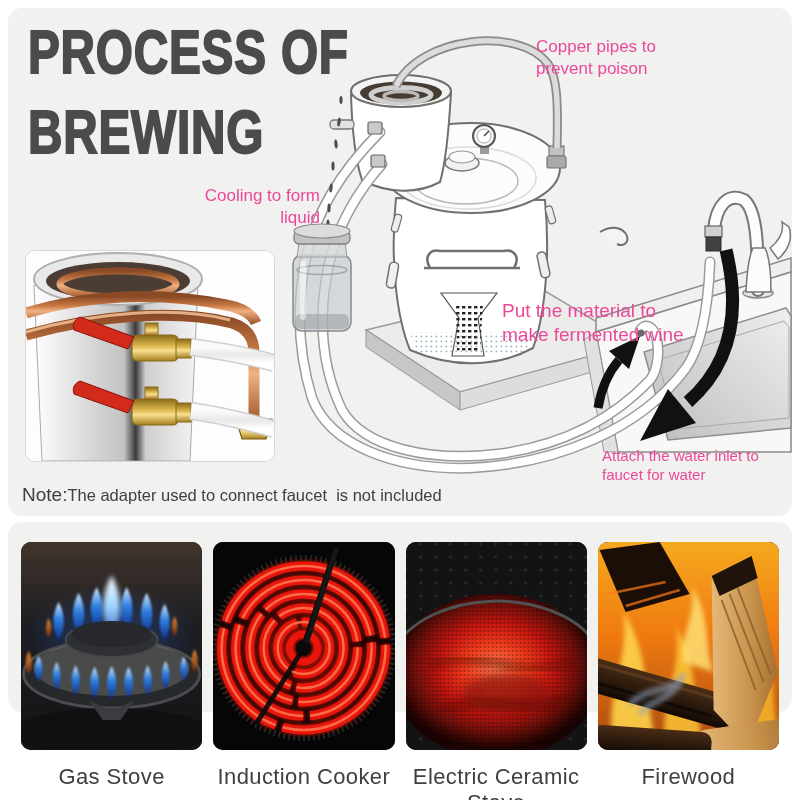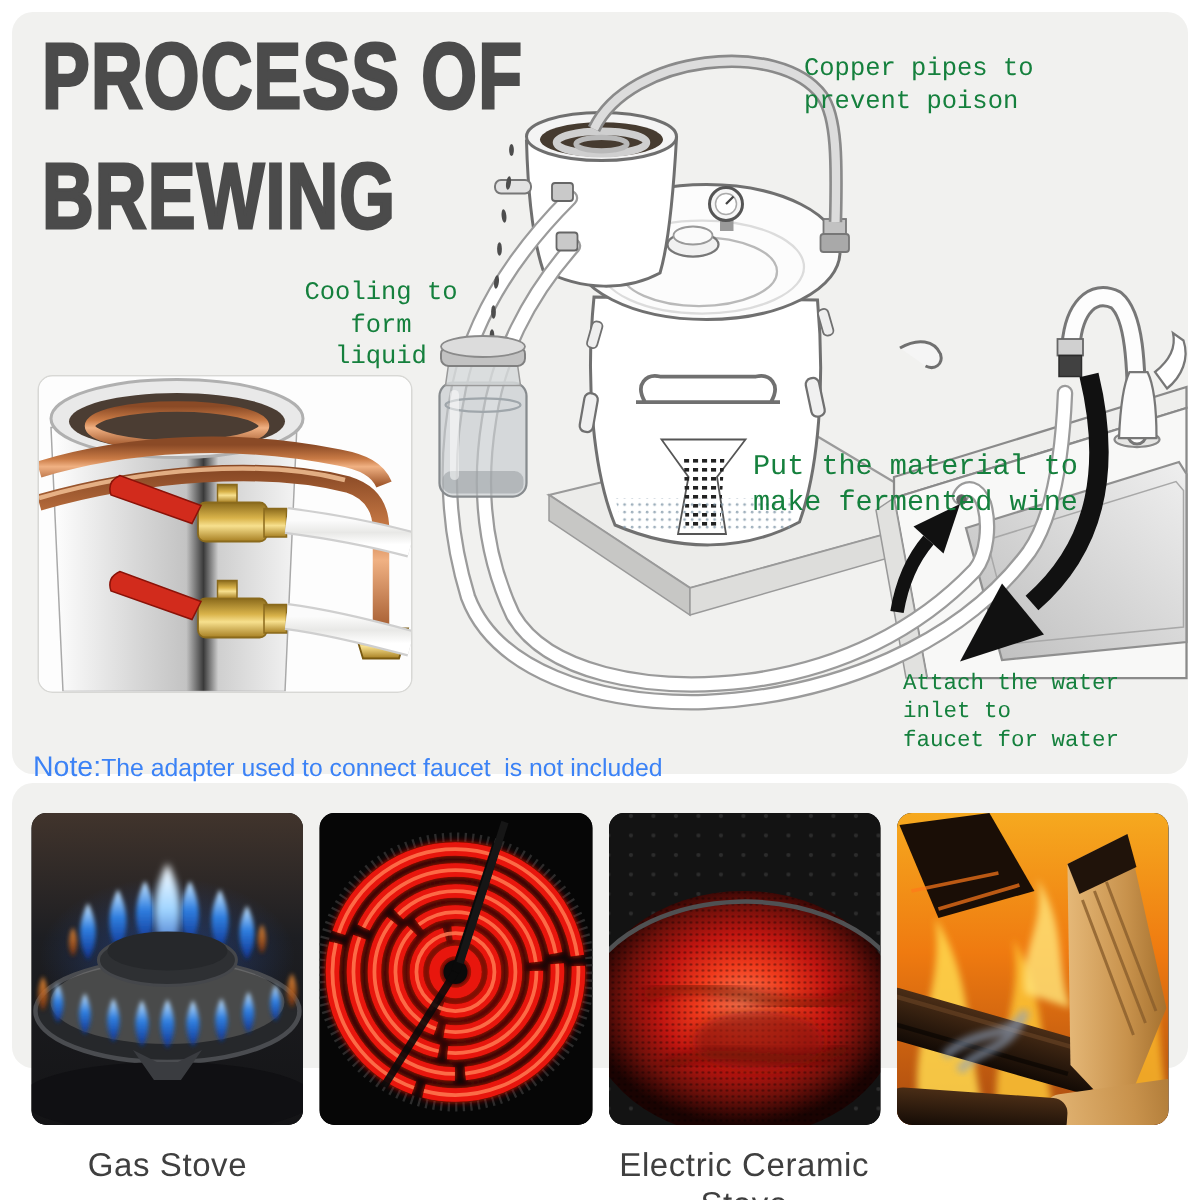--- a/index.html
+++ b/index.html
@@ -5,26 +5,26 @@
   html,body{margin:0;padding:0}
   body{width:800px;height:800px;background:#fff;position:relative;overflow:hidden;
        font-family:"Liberation Sans",sans-serif;color:#4e4e4e;}
   .panel{position:absolute;background:#f1f1ef;border-radius:14px;}
   #panelTop{left:8px;top:8px;width:784px;height:508px;}
   #panelBottom{left:8px;top:522px;width:784px;height:190px;}
   #illu{position:absolute;left:0;top:0;z-index:2;}
   .title{position:absolute;left:28px;top:12px;z-index:4;font-size:62px;line-height:80px;
          font-weight:900;color:#4b4b4b;letter-spacing:1px;-webkit-text-stroke:2px #4b4b4b;
          transform:scaleX(.77);transform-origin:0 0;white-space:nowrap;}
-  .ann{position:absolute;z-index:4;color:#15803d;white-space:pre-line;line-height:1.27;font-family:Liberation Mono, monospace;}
+  .ann{position:absolute;z-index:4;color:#ec4899;white-space:pre-line;line-height:1.27;}
   #annCopper{left:536px;top:36px;font-size:17px;}
-  #annCooling{left:188px;top:185px;width:132px;text-align:center;font-size:17px;}
+  #annCooling{left:188px;top:185px;width:132px;text-align:right;font-size:17px;}
   #annMaterial{left:502px;top:299px;font-size:19px;}
   #annWater{left:602px;top:446px;font-size:15px;}
-  .note{position:absolute;left:22px;top:501px;z-index:4;font-size:16.5px;color:#3b82f6;white-space:pre-wrap;}
+  .note{position:absolute;left:22px;top:484px;z-index:4;font-size:16.5px;color:#404040;white-space:pre-wrap;}
   .note .nlabel{font-size:19px;}
   .photoFrame{position:absolute;left:25px;top:250px;width:248px;height:210px;z-index:3;
               background:#fff;border:1px solid #d8d8d5;border-radius:10px;overflow:hidden;}
   .photoFrame svg{display:block;}
   .stoveRow{display:flex;gap:11px;padding:20px 13px 0 13px;}
   figure.card{margin:0;flex:1;text-align:center;}
   .ph{height:208px;border-radius:10px;overflow:hidden;background:#000;}
   .ph svg{display:block;width:100%;height:100%;}
   figcaption{margin-top:14px;font-size:22px;color:#3f3f3f;letter-spacing:.4px;}
 </style>
@@ -338,20 +338,21 @@
             <circle cx="93" cy="106" r="54" stroke-width="2.5" stroke-dasharray="90 6 110 6 120 6"></circle>
             <circle cx="93" cy="106" r="40" stroke-width="2.5" stroke-dasharray="70 6 80 6 90 6"></circle>
             <circle cx="93" cy="106" r="26" stroke-width="2.5"></circle>
           </g>
           <circle cx="93" cy="106" r="8" fill="#0a0a0a"></circle>
           <path d="M 93,106 L 93,16" stroke="#0a0a0a" stroke-width="6" transform="rotate(18 93 106)"></path>
           <path d="M 93,106 L 93,196" stroke="#0a0a0a" stroke-width="5" transform="rotate(32 93 106)" opacity="0.9"></path>
           <line x1="126" y1="6" x2="96" y2="100" stroke="#161616" stroke-width="5"></line>
         </svg>
       </div>
+      <figcaption>Induction Cooker</figcaption>
     </figure>
 
     <figure class="card">
       <div class="ph">
         <svg viewBox="0 0 186 208" preserveAspectRatio="xMidYMid slice">
           <defs>
             <radialGradient id="c-glow" cx="0.5" cy="0.45">
               <stop offset="0" stop-color="#ff7a50"></stop>
                 <stop offset="0.3" stop-color="#ef3a1c"></stop>
               <stop offset="0.55" stop-color="#c01510"></stop>
@@ -421,16 +422,17 @@
           <g>
             <polygon points="116,34 156,14 182,130 152,204 118,168" fill="url(#f-wood)"></polygon>
             <polygon points="116,34 156,14 162,36 124,54" fill="#20130a"></polygon>
             <path d="M 126,58 L 160,148 M 134,52 L 168,140 M 142,46 L 175,132" stroke="#8a5e2c" stroke-width="2" opacity="0.8"></path>
           </g>
           <rect x="100" y="182" width="100" height="30" rx="12" fill="url(#f-wood)" transform="rotate(-8 150 196)"></rect>
           <rect x="-4" y="186" width="120" height="26" rx="10" fill="url(#f-dark)" transform="rotate(4 50 198)"></rect>
           <path d="M 34,162 C 56,142 78,152 88,132 C 78,160 56,156 44,172" stroke="#8fa3bd" stroke-width="6" fill="none" opacity="0.65" filter="url(#f-blur)"></path>
         </svg>
       </div>
+      <figcaption>Firewood</figcaption>
     </figure>
 
   </div>
 </div>
 
 </body></html>

